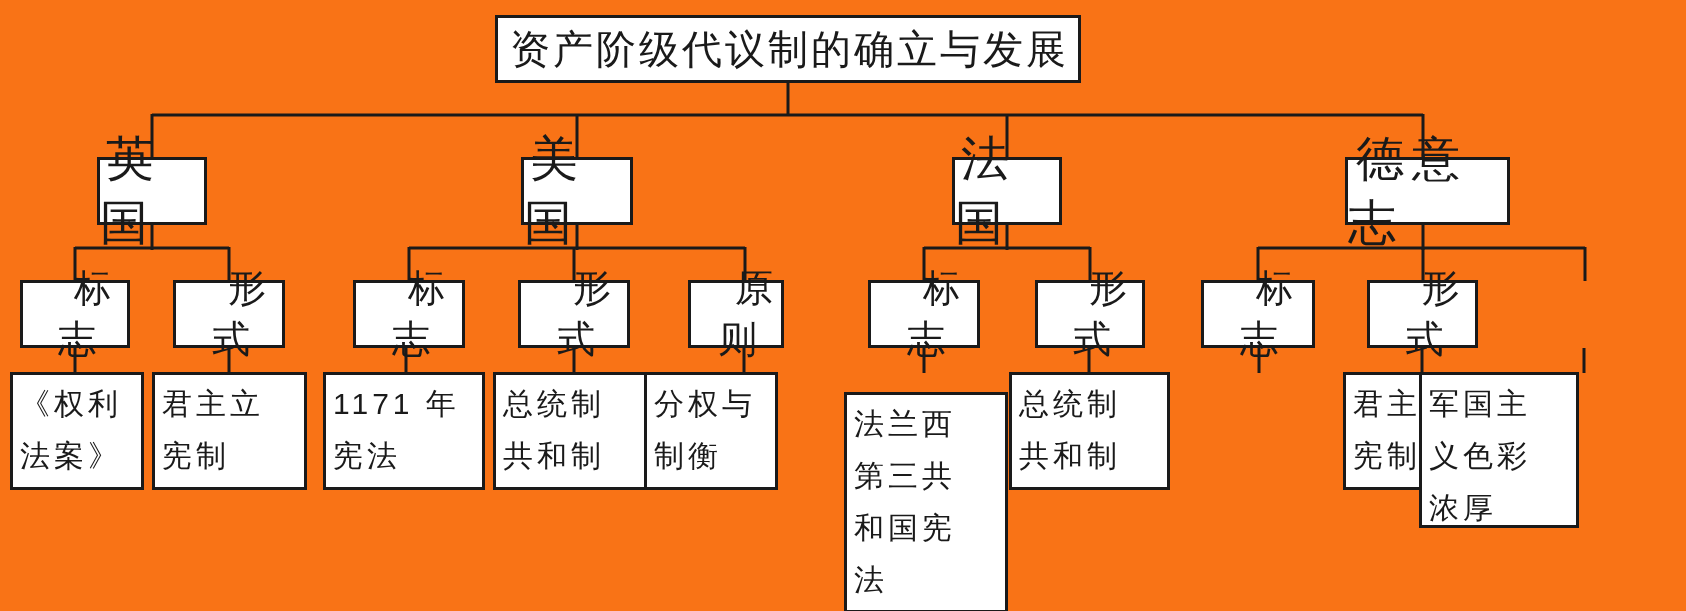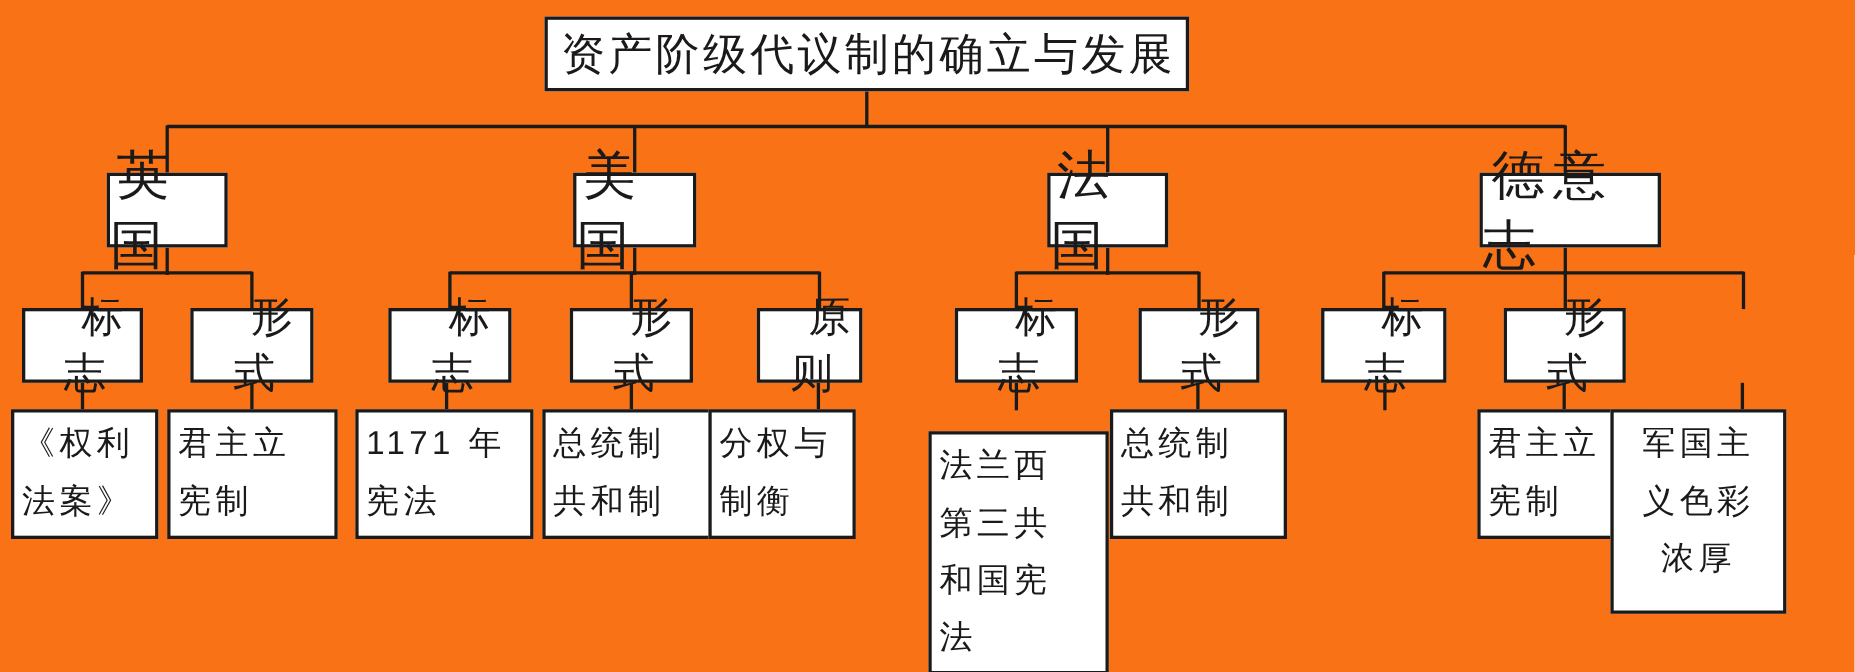--- a/index.html
+++ b/index.html
@@ -119,17 +119,17 @@
 
   <div class="box leaf" style="left:844px;top:372px;width:164px;height:221px;margin-top:20px;">法兰西
 第三共
 和国宪
 法</div>
   <div class="box leaf" style="left:1009px;top:372px;width:161px;height:118px;">总统制
 共和制</div>
 
   <div class="box leaf" style="left:1343px;top:372px;width:158px;height:118px;">君主立
 宪制</div>
-  <div class="box leaf" style="left:1464px;top:372px;width:160px;height:186px;text-align:center;">军国主
+  <div class="box leaf" style="left:1419px;top:372px;width:160px;height:156px;">军国主
 义色彩
 浓厚</div>
 
 </div>
 
 </body></html>

